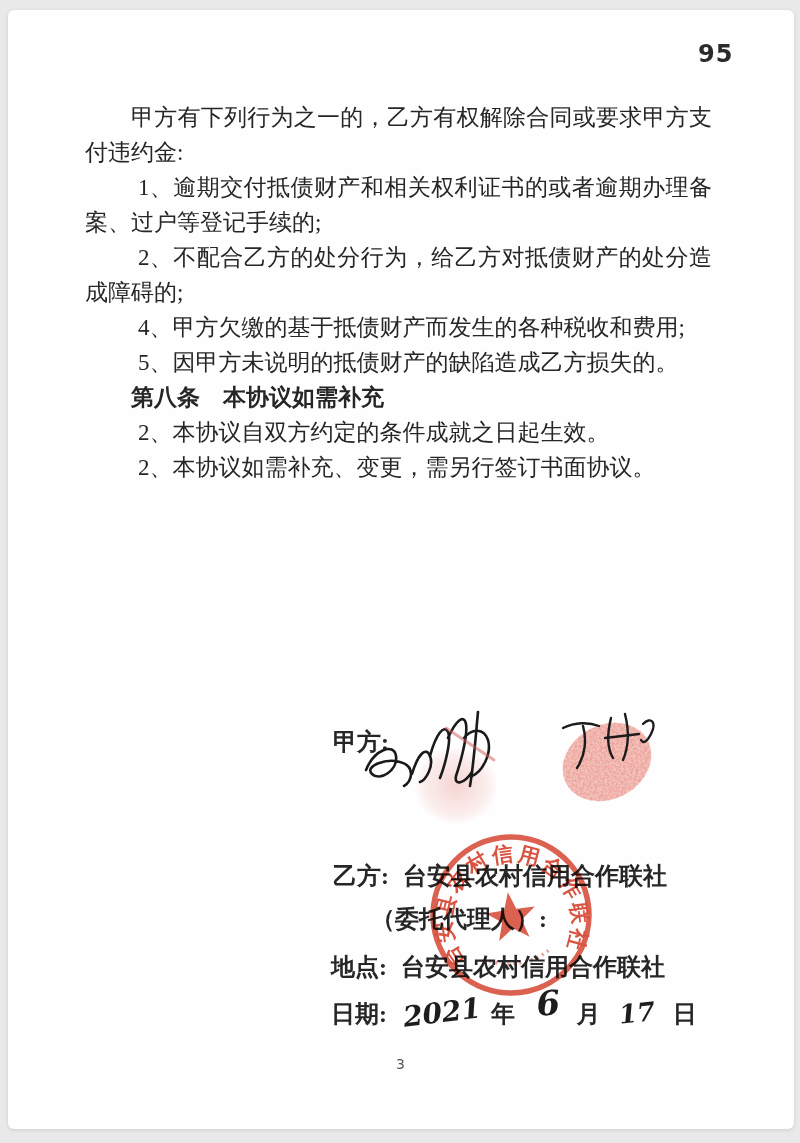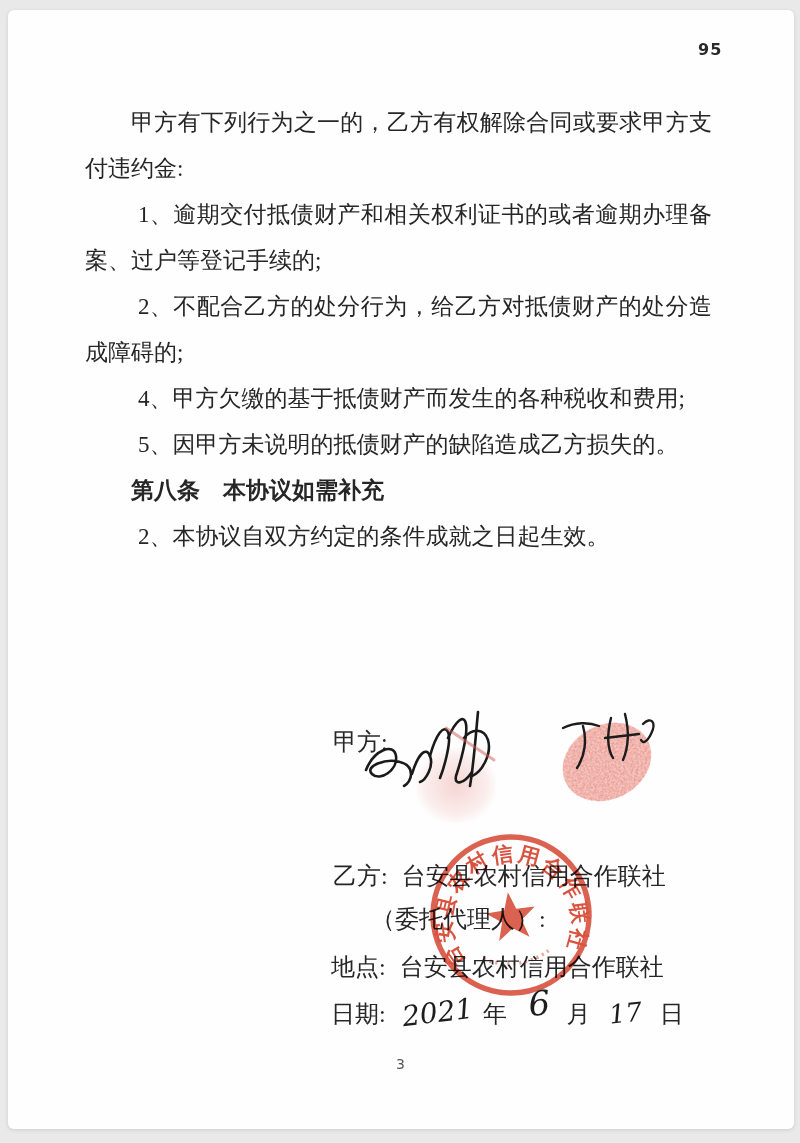--- a/index.html
+++ b/index.html
@@ -10,33 +10,33 @@
     overflow:hidden;
   }
   .paper{
     position:absolute;left:8px;top:10px;right:6px;bottom:14px;
     background:#fefefe;border-radius:6px;
     box-shadow:0 1px 4px rgba(0,0,0,0.12);
   }
   .corner-num{
     position:absolute;top:30px;left:690px;
     font-family:"DejaVu Sans",sans-serif;font-weight:bold;
-    font-size:16px;color:#2a2a2a;letter-spacing:1px;
+    font-size:24px;color:#2a2a2a;letter-spacing:1px;
   }
   .content{
     position:absolute;left:77px;top:90px;width:627px;
-    font-size:23px;line-height:46px;color:#262626;
+    font-size:23px;line-height:35px;color:#262626;
     text-align:justify;text-justify:inter-ideograph;
   }
   .content p{margin:0;}
   .para{text-indent:2em;}
   .item{text-indent:2.3em;}
   .heading{text-indent:2em;font-weight:bold;}
   .closing{margin-top:6px !important;}
-  .sigline{position:absolute;font-size:24px;color:#262626;white-space:nowrap;}
+  .sigline{position:absolute;font-size:24px;color:#262626;white-space:nowrap;font-weight:bold;}
   .sigline .lbl{margin-right:14px;}
   #party-a-line{left:325px;top:716px;}
   #party-b-line{left:325px;top:850px;}
   #agent-line{left:363px;top:893px;}
   #location-line{left:323px;top:941px;}
   #date-line{left:323px;top:980px;}
   .hw{
     display:inline-block;font-style:italic;color:#1d1d1d;
     font-family:"DejaVu Serif",serif;
   }
@@ -81,20 +81,21 @@
   <div class="corner-num">95</div>
 
   <div class="content">
     <p class="para">甲方有下列行为之一的，乙方有权解除合同或要求甲方支付违约金:</p>
     <p class="item">1、逾期交付抵债财产和相关权利证书的或者逾期办理备案、过户等登记手续的;</p>
     <p class="item">2、不配合乙方的处分行为，给乙方对抵债财产的处分造成障碍的;</p>
     <p class="item">4、甲方欠缴的基于抵债财产而发生的各种税收和费用;</p>
     <p class="item">5、因甲方未说明的抵债财产的缺陷造成乙方损失的。</p>
     <p class="heading">第八条　本协议如需补充</p>
     <p class="item">2、本协议自双方约定的条件成就之日起生效。</p>
+    <p class="item">2、本协议如需补充、变更，需另行签订书面协议。</p>
   </div>
 
   <div class="sigline" id="party-a-line">
     <span class="lbl">甲方:</span>
   </div>
 
   <div class="sigline" id="agent-line">
     <span>（委托代理人）:</span>
   </div>
 

